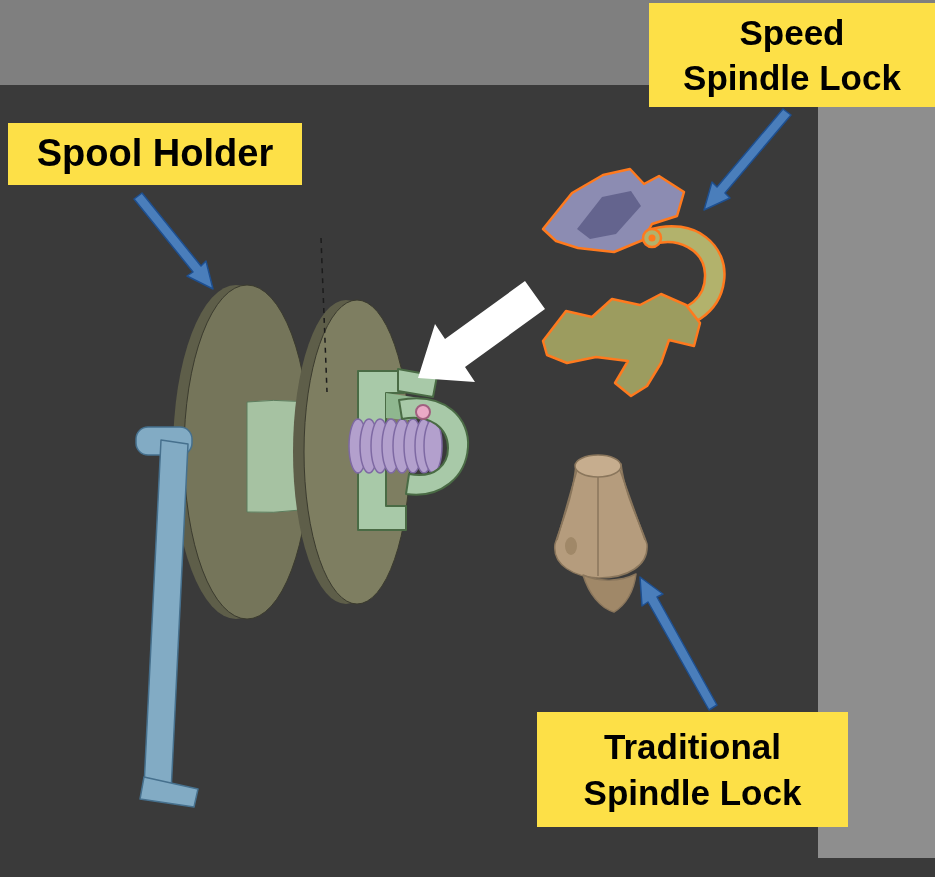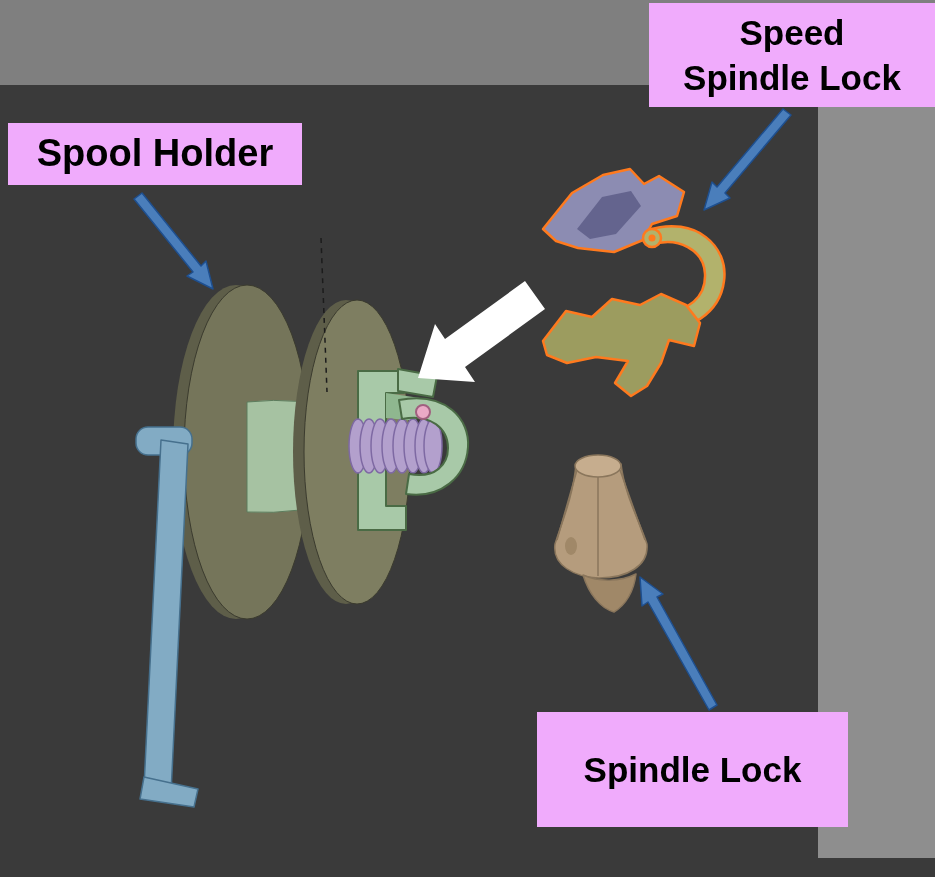--- a/index.html
+++ b/index.html
@@ -2,21 +2,21 @@
 <html><head>
 <meta charset="utf-8">
 <style>
   html,body{margin:0;padding:0;background:#222;}
   .stage{
     position:relative;width:935px;height:877px;overflow:hidden;
     background:#3a3a3a;font-family:"Liberation Sans",sans-serif;
   }
   svg.scene{position:absolute;left:0;top:0;display:block;}
   .label{
-    position:absolute;background:#f0abfc;color:#000000;font-weight:700;
+    position:absolute;background:#fde047;color:#000000;font-weight:700;
     display:flex;flex-direction:column;align-items:center;justify-content:center;
     text-align:center;line-height:1.3;
   }
   .label-spool{left:8px;top:123px;width:294px;height:62px;font-size:38px;}
   .label-speed{left:649px;top:3px;width:286px;height:104px;font-size:35px;}
   .label-trad{left:537px;top:712px;width:311px;height:115px;font-size:35px;}
 </style>
 </head>
 <body>
 
@@ -95,16 +95,17 @@
   <div class="label label-spool">
     <span>Spool Holder</span>
   </div>
 
   <div class="label label-speed">
     <span>Speed</span>
     <span>Spindle Lock</span>
   </div>
 
   <div class="label label-trad">
+    <span>Traditional</span>
     <span>Spindle Lock</span>
   </div>
 
 </div>
 
 </body></html>

